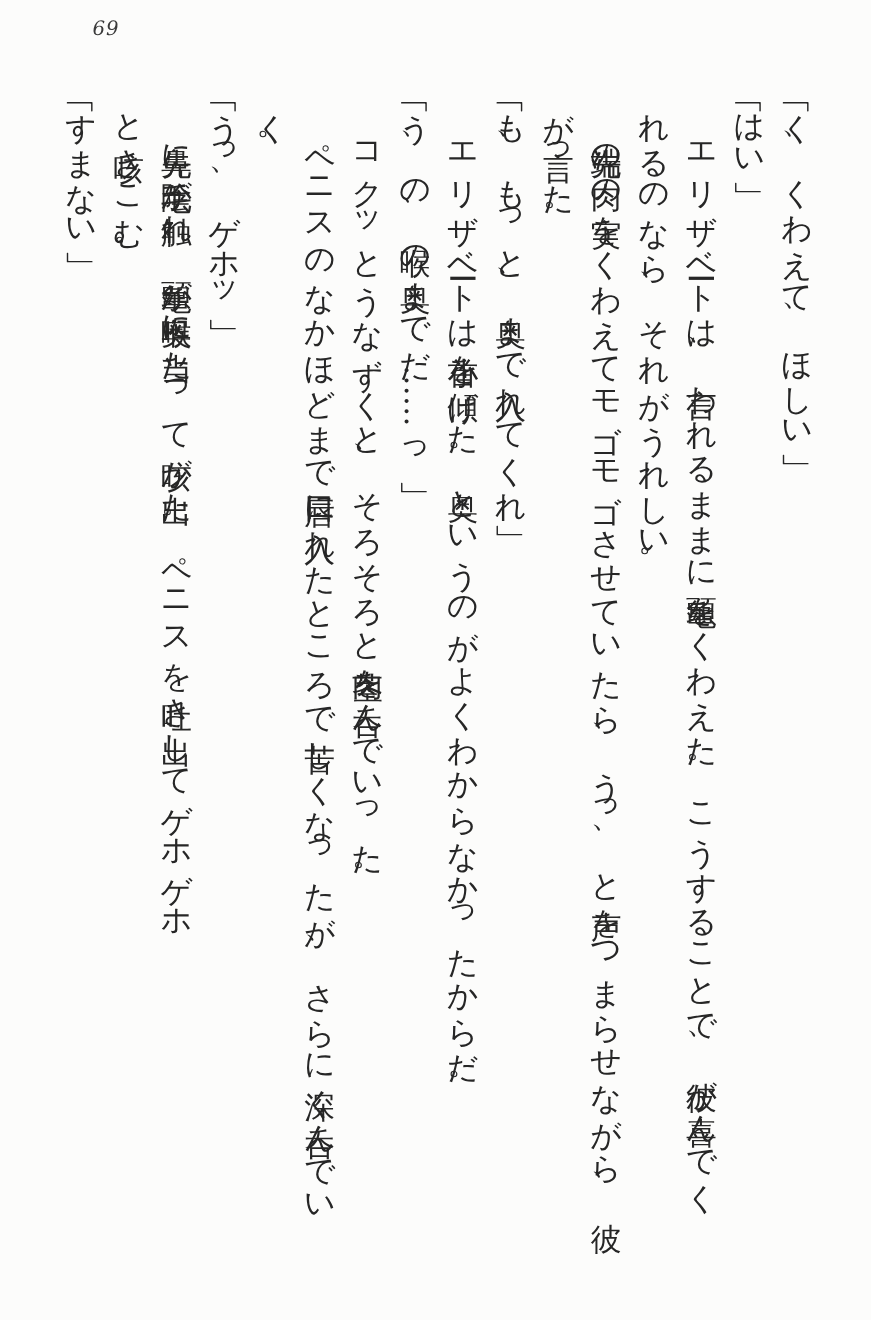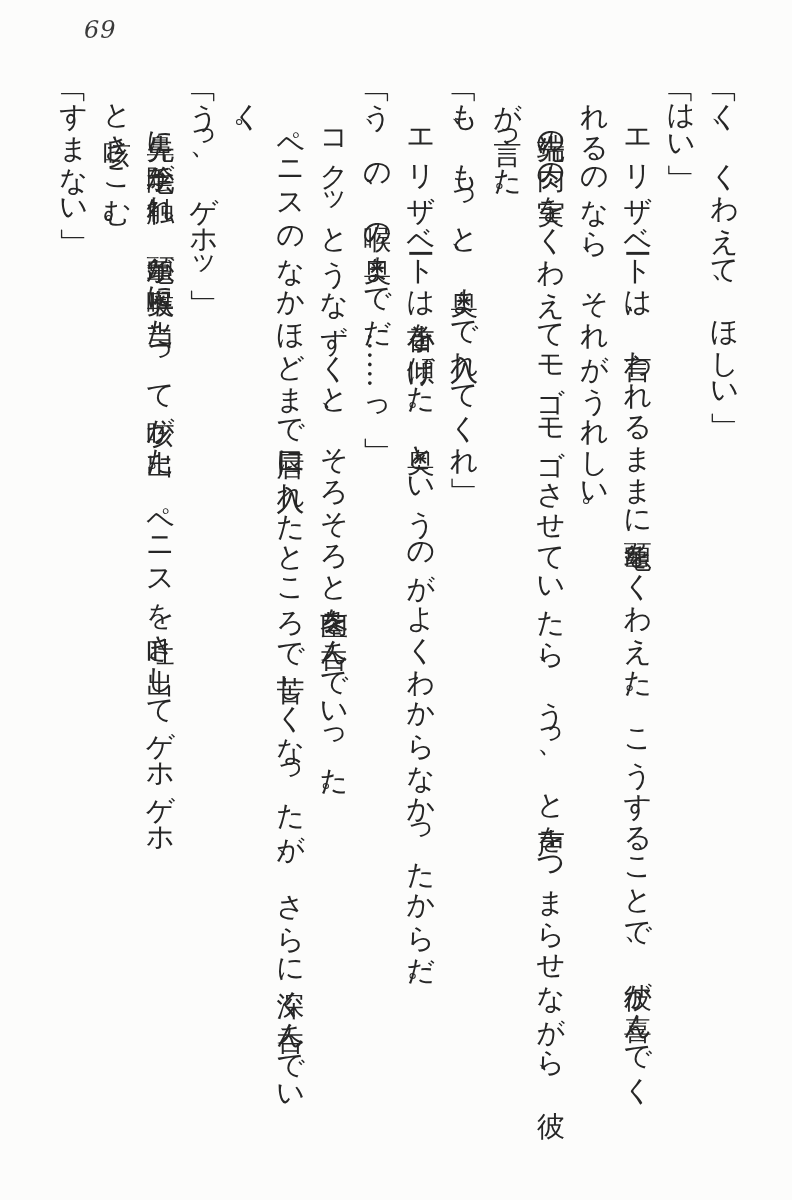--- a/index.html
+++ b/index.html
@@ -11,21 +11,21 @@
     height: 1200px;
     position: relative;
     background: #fcfcfb;
     overflow: hidden;
     font-family: "DejaVu Serif", "Liberation Serif", serif;
   }
   .page-number {
     position: absolute;
     top: 16px;
     left: 84px;
-    font-size: 24px;
+    font-size: 18px;
     font-style: italic;
     color: #3a3a3a;
     letter-spacing: 1px;
   }
   .text-block {
     position: absolute;
     top: 84px;
     right: 46px;
     width: 696px;
     height: 1072px;

